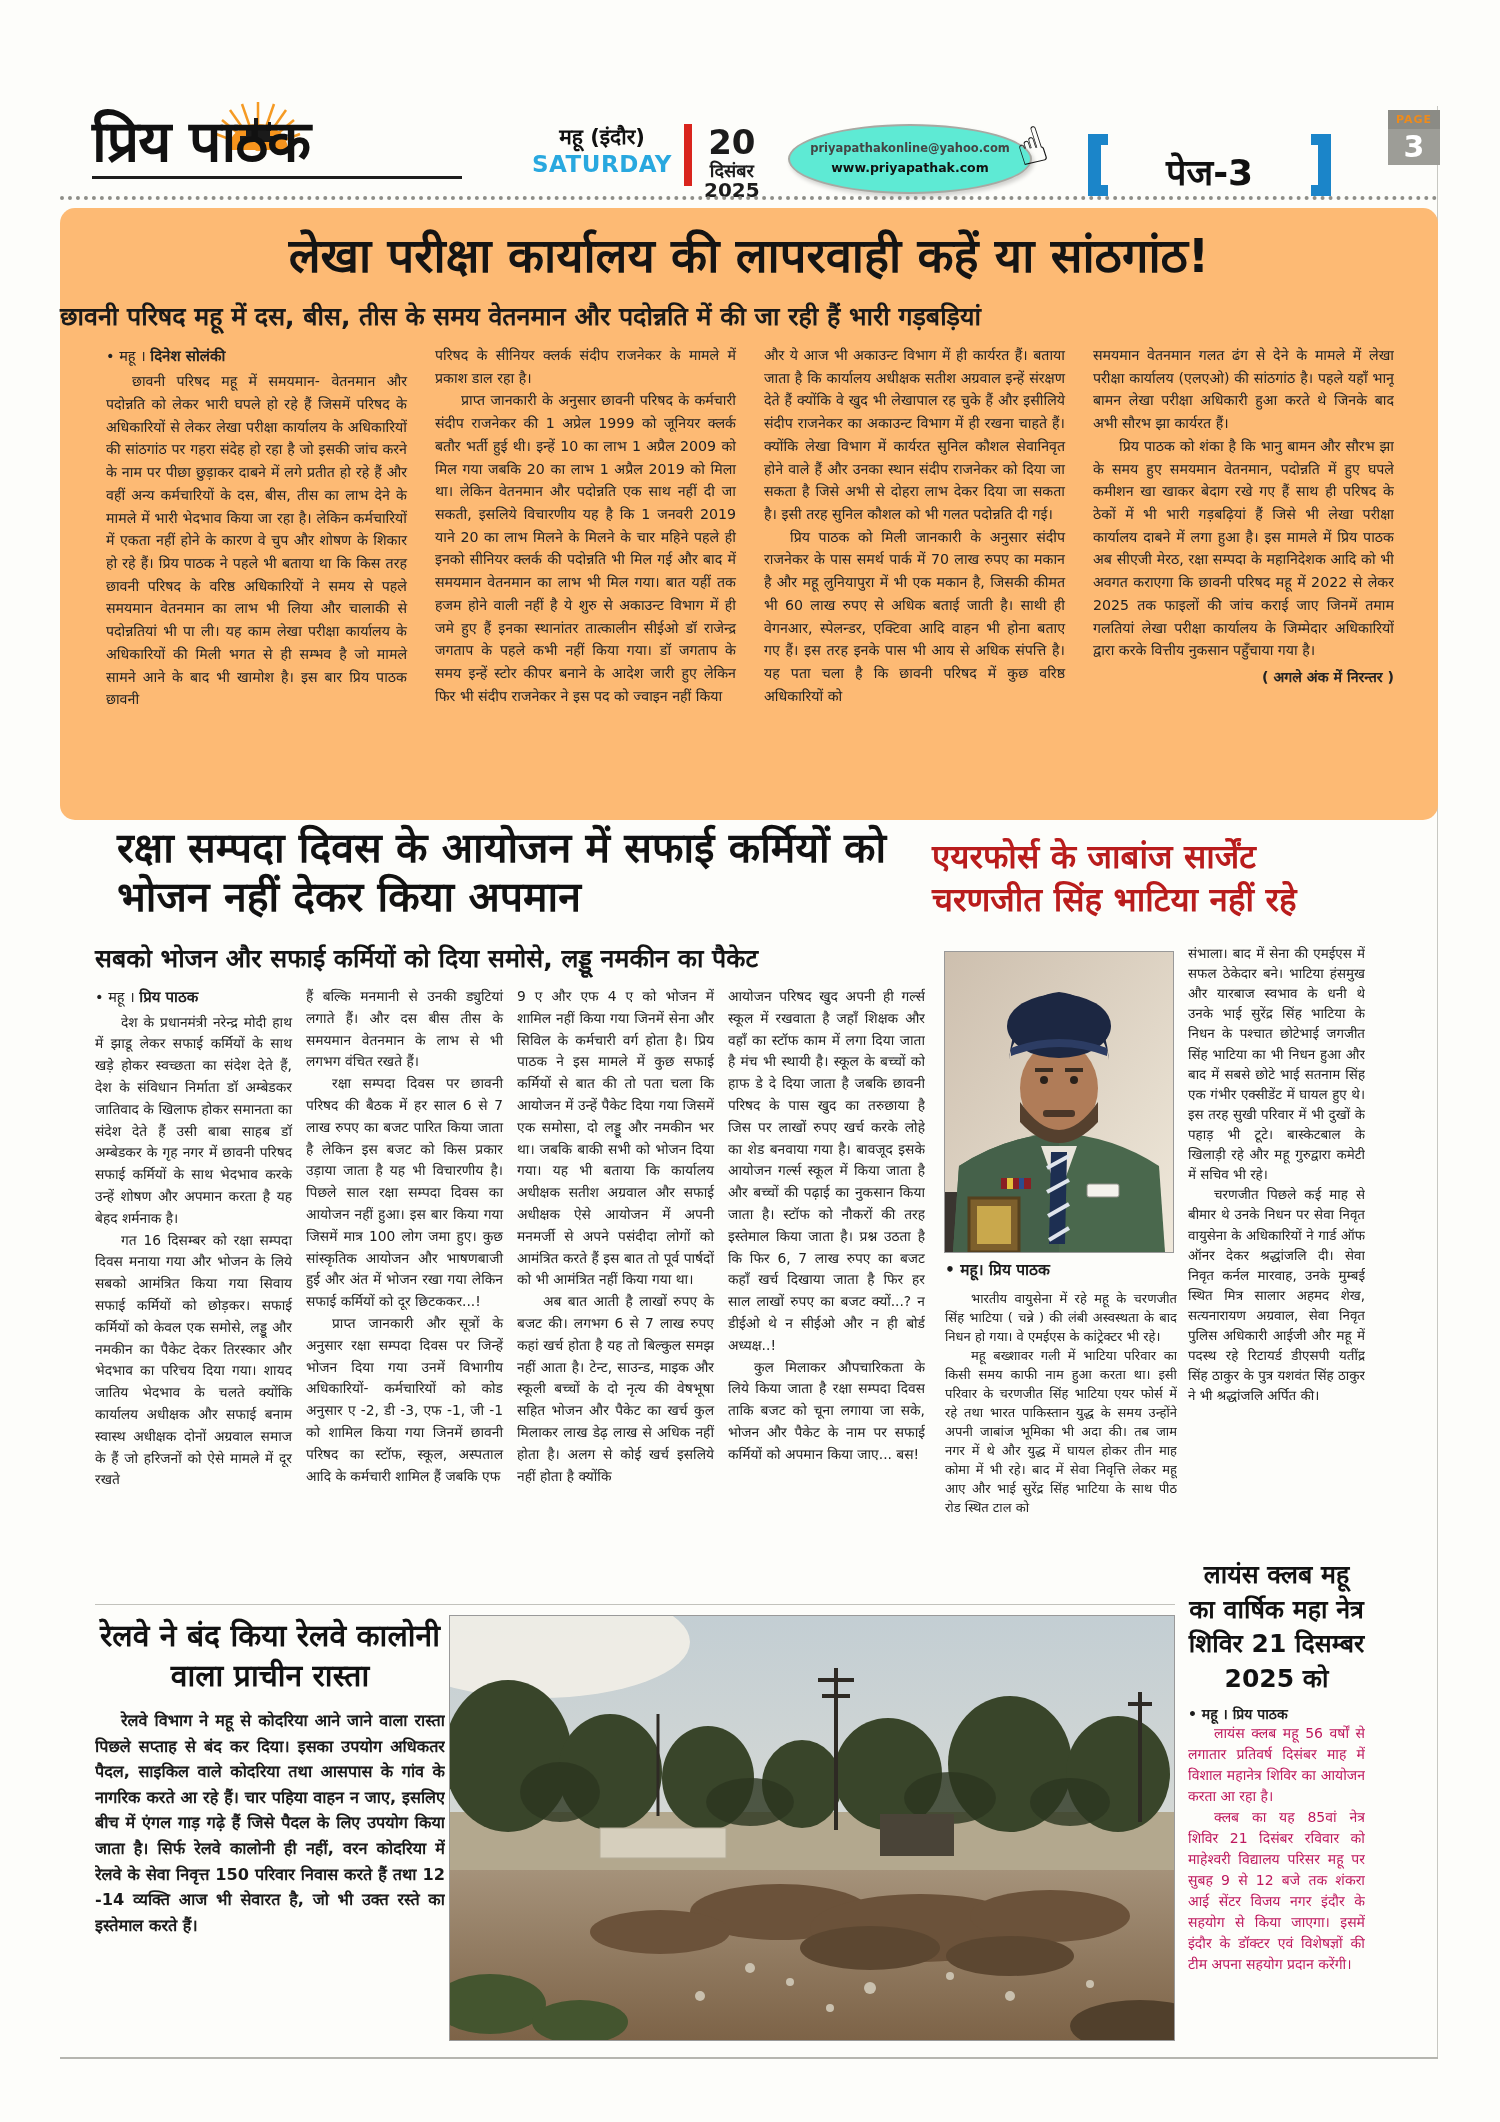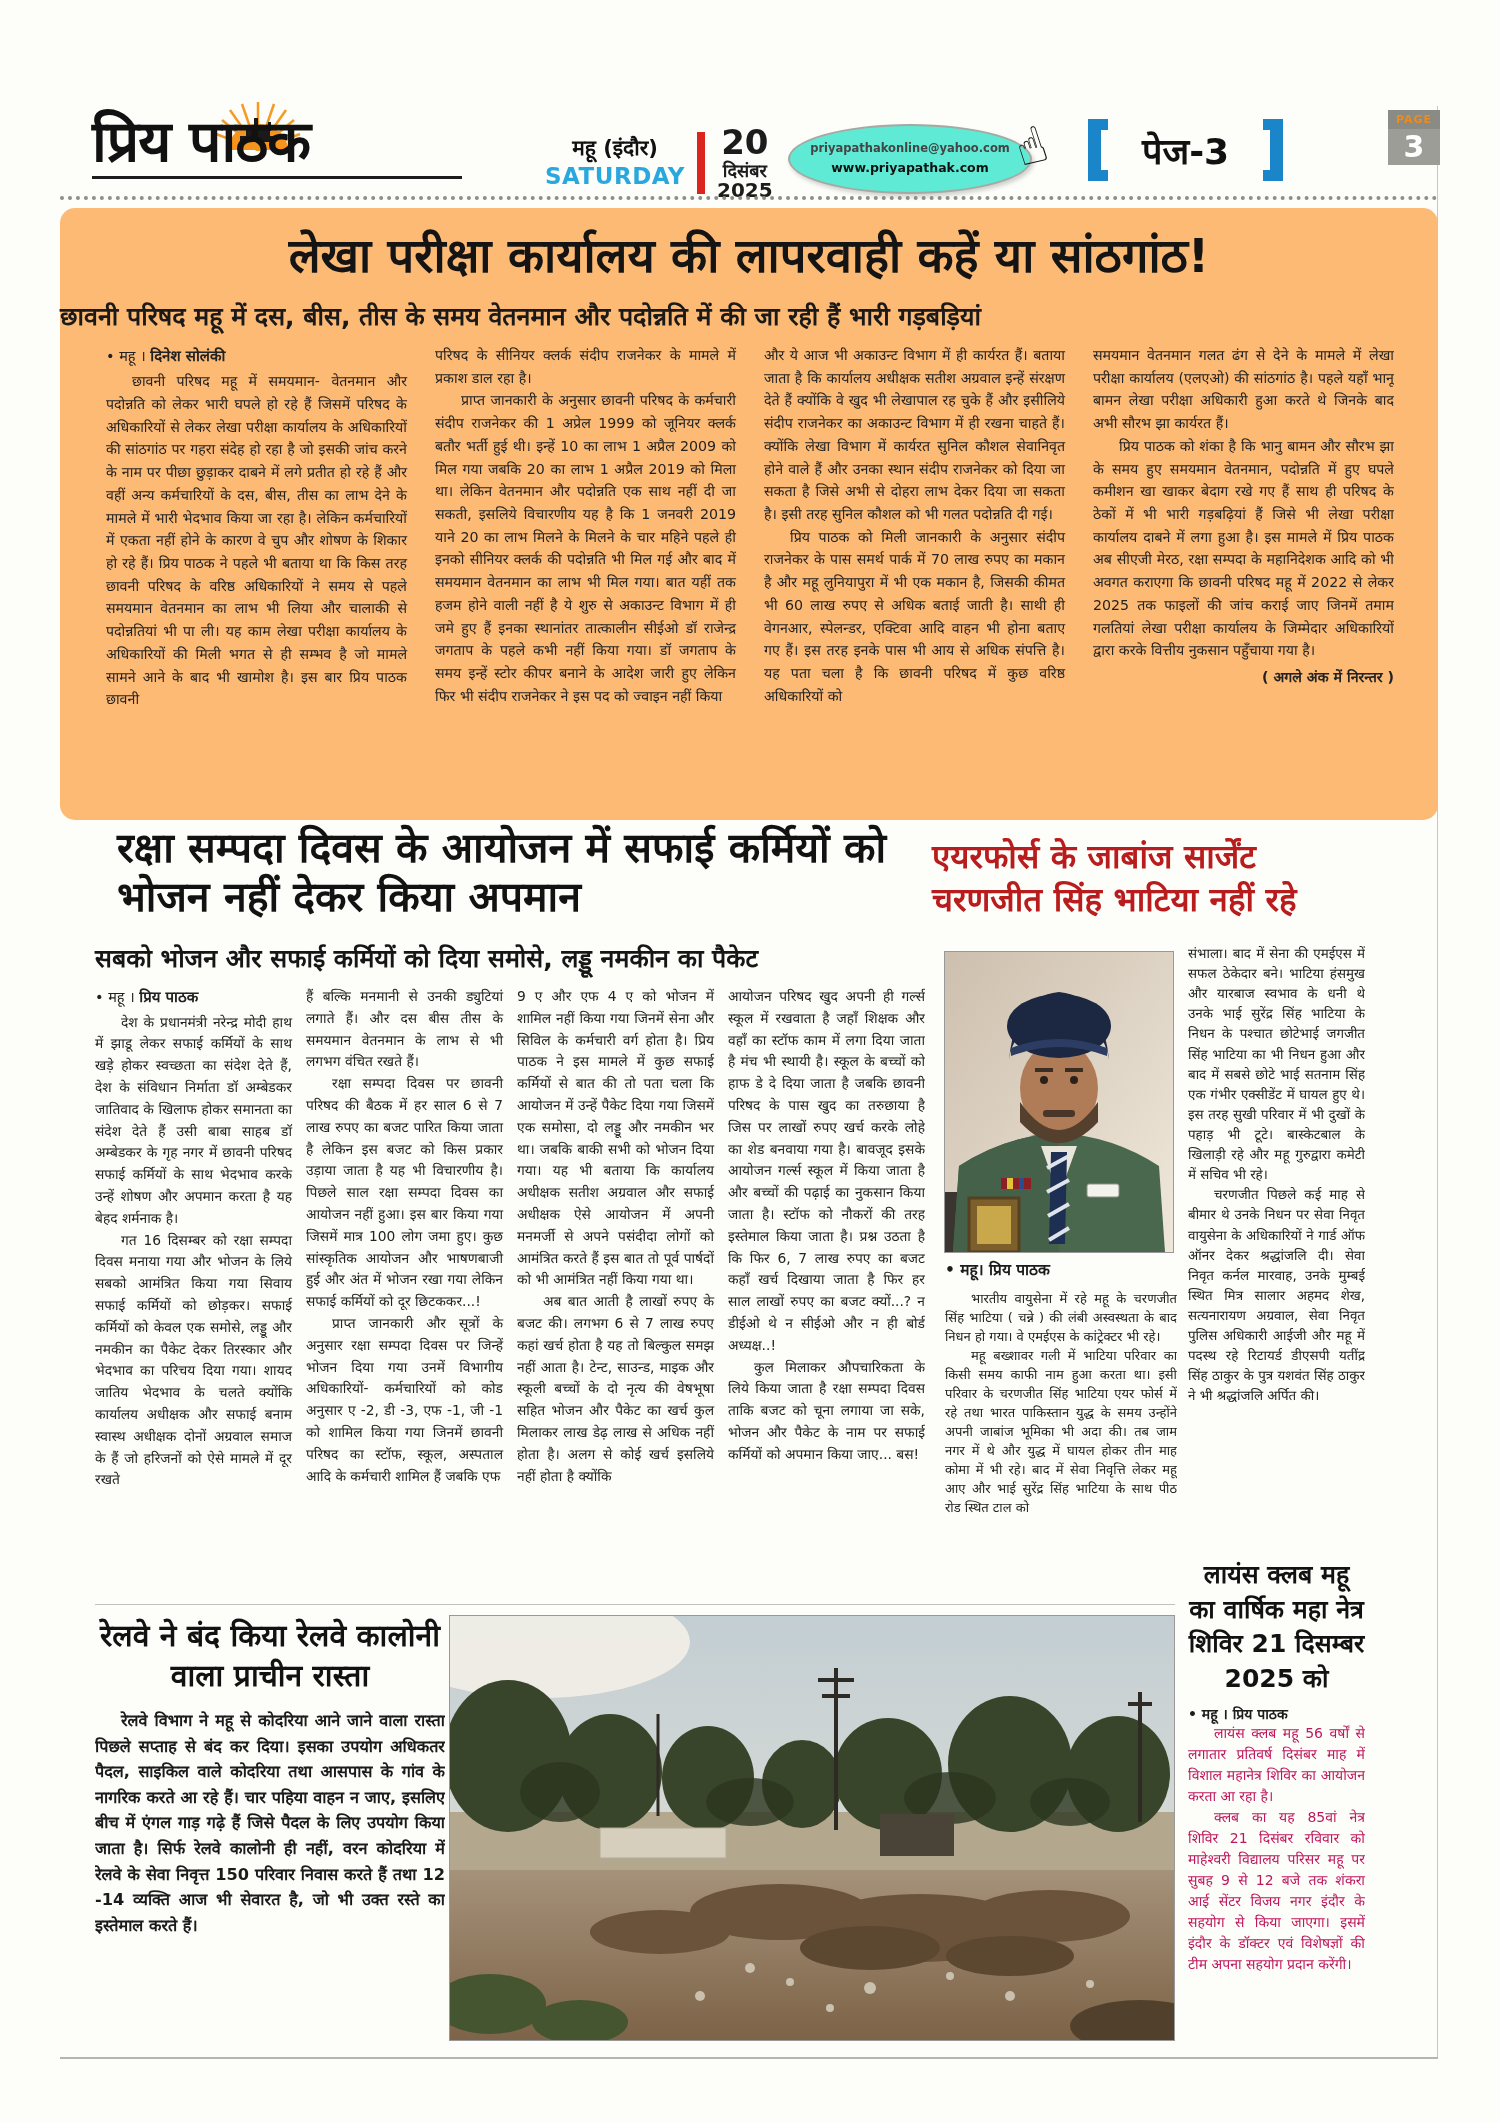--- a/index.html
+++ b/index.html
@@ -4,36 +4,36 @@
 <style>
   html,body{margin:0;padding:0;background:#e4e4e0;}
   #page{position:relative;width:1500px;height:2122px;background:#fdfdfa;margin:0 auto;
         font-family:"DejaVu Sans","Liberation Sans",sans-serif;color:#1c1c1c;overflow:hidden;}
   .abs{position:absolute;}
   
   .masthead{left:92px;top:112px;width:370px;}
   .masthead .mh-text{position:relative;z-index:2;font-size:57px;font-weight:900;letter-spacing:-1px;
         color:#111;line-height:1.05;padding-bottom:4px;border-bottom:3px solid #1d1d1d;display:block;}
   .sunlogo{position:absolute;left:118px;top:-14px;z-index:1;}
-  .center-date{left:545px;top:124px;display:flex;align-items:center;gap:12px;}
+  .center-date{left:532px;top:124px;display:flex;align-items:flex-start;gap:12px;}
   .loc-block{text-align:center;line-height:1.25;}
   .loc{font-size:21px;font-weight:700;color:#111;}
   .weekday{font-size:23px;font-weight:800;color:#29a8df;letter-spacing:.5px;}
   .redbar{width:8px;height:62px;background:#d9251d;}
   .date-block{text-align:center;line-height:1.08;}
   .day{font-size:34px;font-weight:800;}
   .month{font-size:18px;font-weight:700;}
   .year{font-size:20px;font-weight:700;}
   .oval{left:788px;top:124px;width:244px;height:70px;border:2px solid #a8a8a2;border-radius:50%;
         text-align:center;padding-top:14px;box-sizing:border-box;background:#5eead4;
         box-shadow:2px 3px 4px rgba(0,0,0,.18);line-height:1.55;}
   .oval .email{font-size:11.5px;font-weight:600;color:#444;}
   .oval .site{font-size:12.5px;font-weight:800;color:#111;}
   .hand{left:1016px;top:118px;font-size:50px;color:#111;transform:rotate(-18deg);}
-  .brackets{left:1088px;top:116px;display:flex;align-items:center;height:68px;}
+  .brackets{left:1088px;top:128px;display:flex;align-items:flex-end;height:68px;gap:24px;}
   .bl{width:20px;height:62px;border-left:13px solid #1b85c9;border-top:11px solid #1b85c9;border-bottom:11px solid #1b85c9;box-sizing:border-box;}
   .br{width:20px;height:62px;border-right:13px solid #1b85c9;border-top:11px solid #1b85c9;border-bottom:11px solid #1b85c9;box-sizing:border-box;}
   .ptext{font-size:36px;font-weight:800;margin:0 34px;color:#111;}
   .pagebadge{left:1388px;top:110px;width:52px;background:#9d9d97;text-align:center;}
   .plabel{font-size:11px;font-weight:800;color:#ef8b1a;background:#8b8b85;padding:3px 0;letter-spacing:1px;}
   .pnum{font-size:30px;font-weight:800;color:#fff;line-height:1.2;}
   .dotted{left:60px;top:196px;width:1378px;height:0;border-top:4px dotted #8e8e88;}
   .edge-right{left:1437px;top:106px;width:1px;height:1952px;background:#c8c8c2;}
   .edge-bottom{left:60px;top:2057px;width:1378px;height:2px;background:#b5b5af;}
   

